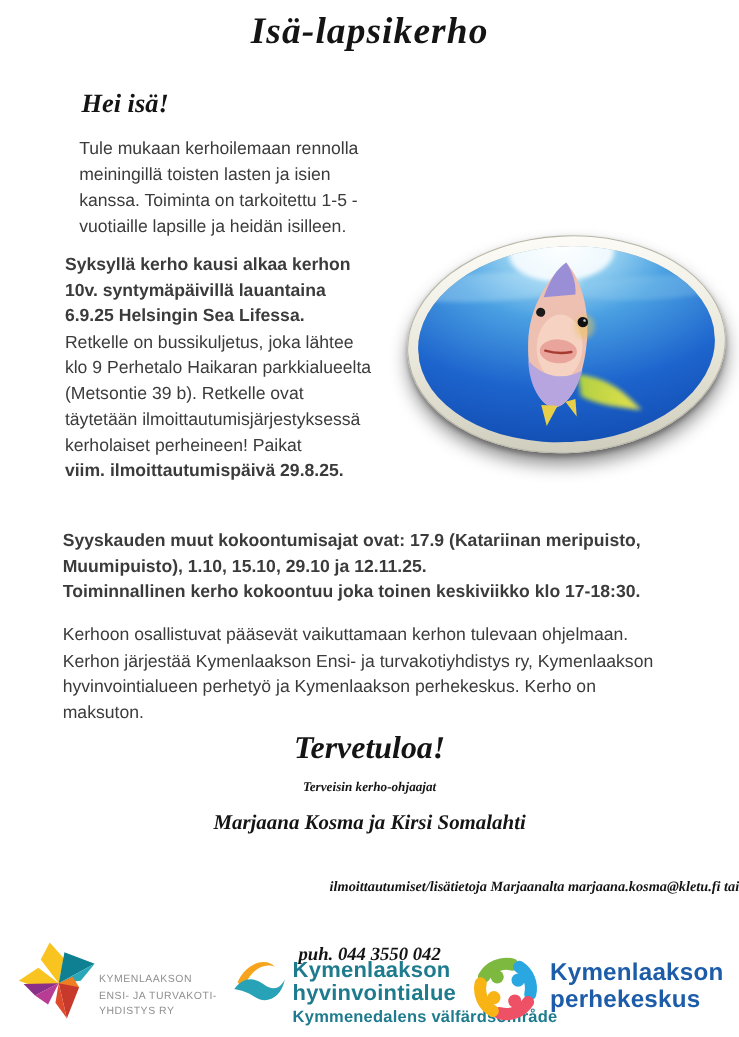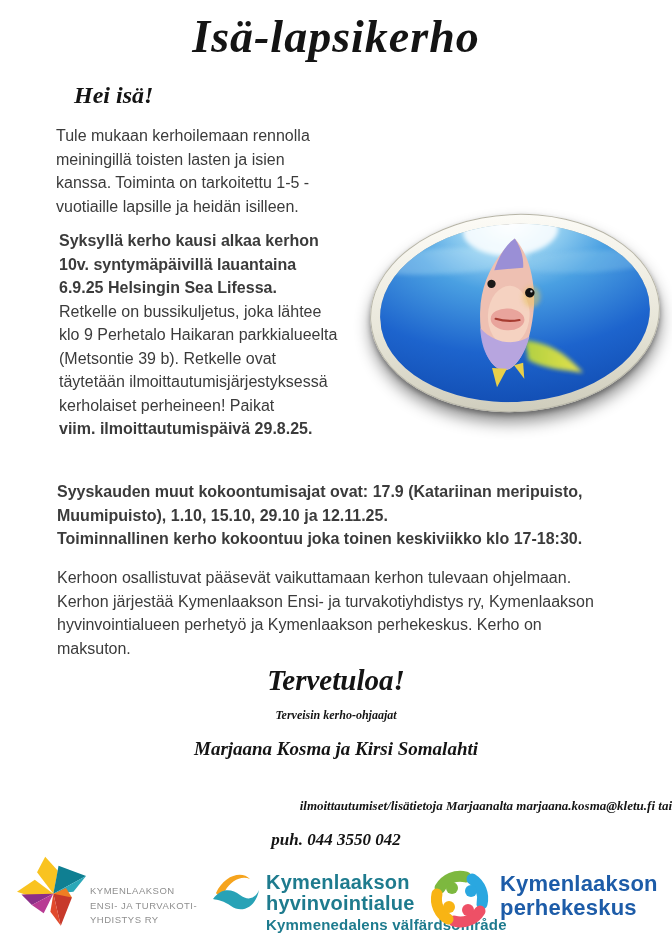--- a/index.html
+++ b/index.html
@@ -1,34 +1,34 @@
 <!DOCTYPE html>
 <html><head>
 <meta charset="utf-8">
 <style>
   html,body{margin:0;padding:0;background:#ffffff;}
   .page{
     position:relative;width:672px;height:943px;margin:0 auto;background:#ffffff;
     font-family:"Liberation Sans",sans-serif;color:#3b3b3b;overflow:hidden;
   }
   .hand{font-family:cursive;font-style:italic;font-weight:700;color:#141414;}
-  .title{position:absolute;left:0;right:0;top:10px;text-align:center;font-size:46px;letter-spacing:1px;}
+  .title{position:absolute;left:0;right:0;top:10px;text-align:center;font-size:34px;letter-spacing:1px;}
   .greeting{position:absolute;left:74px;top:82px;font-size:24px;}
   .bodyblock{position:absolute;font-size:16px;line-height:23.5px;}
   .bodyblock div{white-space:nowrap;}
   .b{font-weight:700;}
-  .intro{left:56px;top:124px;}
+  .intro{left:72px;top:124px;}
   .autumn{left:59px;top:229px;}
   .schedule{left:57px;top:480px;font-weight:700;}
   .info{left:57px;top:566px;}
   .welcome{position:absolute;left:0;right:0;top:664px;text-align:center;font-size:29px;}
   .signoff1{position:absolute;left:0;right:0;top:708px;text-align:center;font-size:12px;}
   .signoff2{position:absolute;left:0;right:0;top:738px;text-align:center;font-size:19px;}
   .contact1{position:absolute;left:0;right:0;top:798px;text-align:right;font-size:13px;}
-  .contact2{position:absolute;left:0;right:0;top:830px;text-align:center;font-size:17px;}
+  .contact2{position:absolute;left:0;right:0;top:858px;text-align:center;font-size:17px;}
 
   
   .fish-frame{
     position:absolute;left:370px;top:214px;width:290px;height:198px;box-sizing:border-box;
     border-radius:50%;padding:9px;background:linear-gradient(180deg,#fcfbf6 0%,#e9e7da 55%,#cfcdbd 100%);
     border:1px solid #b6b4a6;transform:rotate(-3deg);
     box-shadow:0 10px 16px rgba(0,0,0,0.45),0 3px 5px rgba(0,0,0,0.30);
   }
   .fish-inner{
     width:100%;height:100%;border-radius:50%;overflow:hidden;position:relative;

